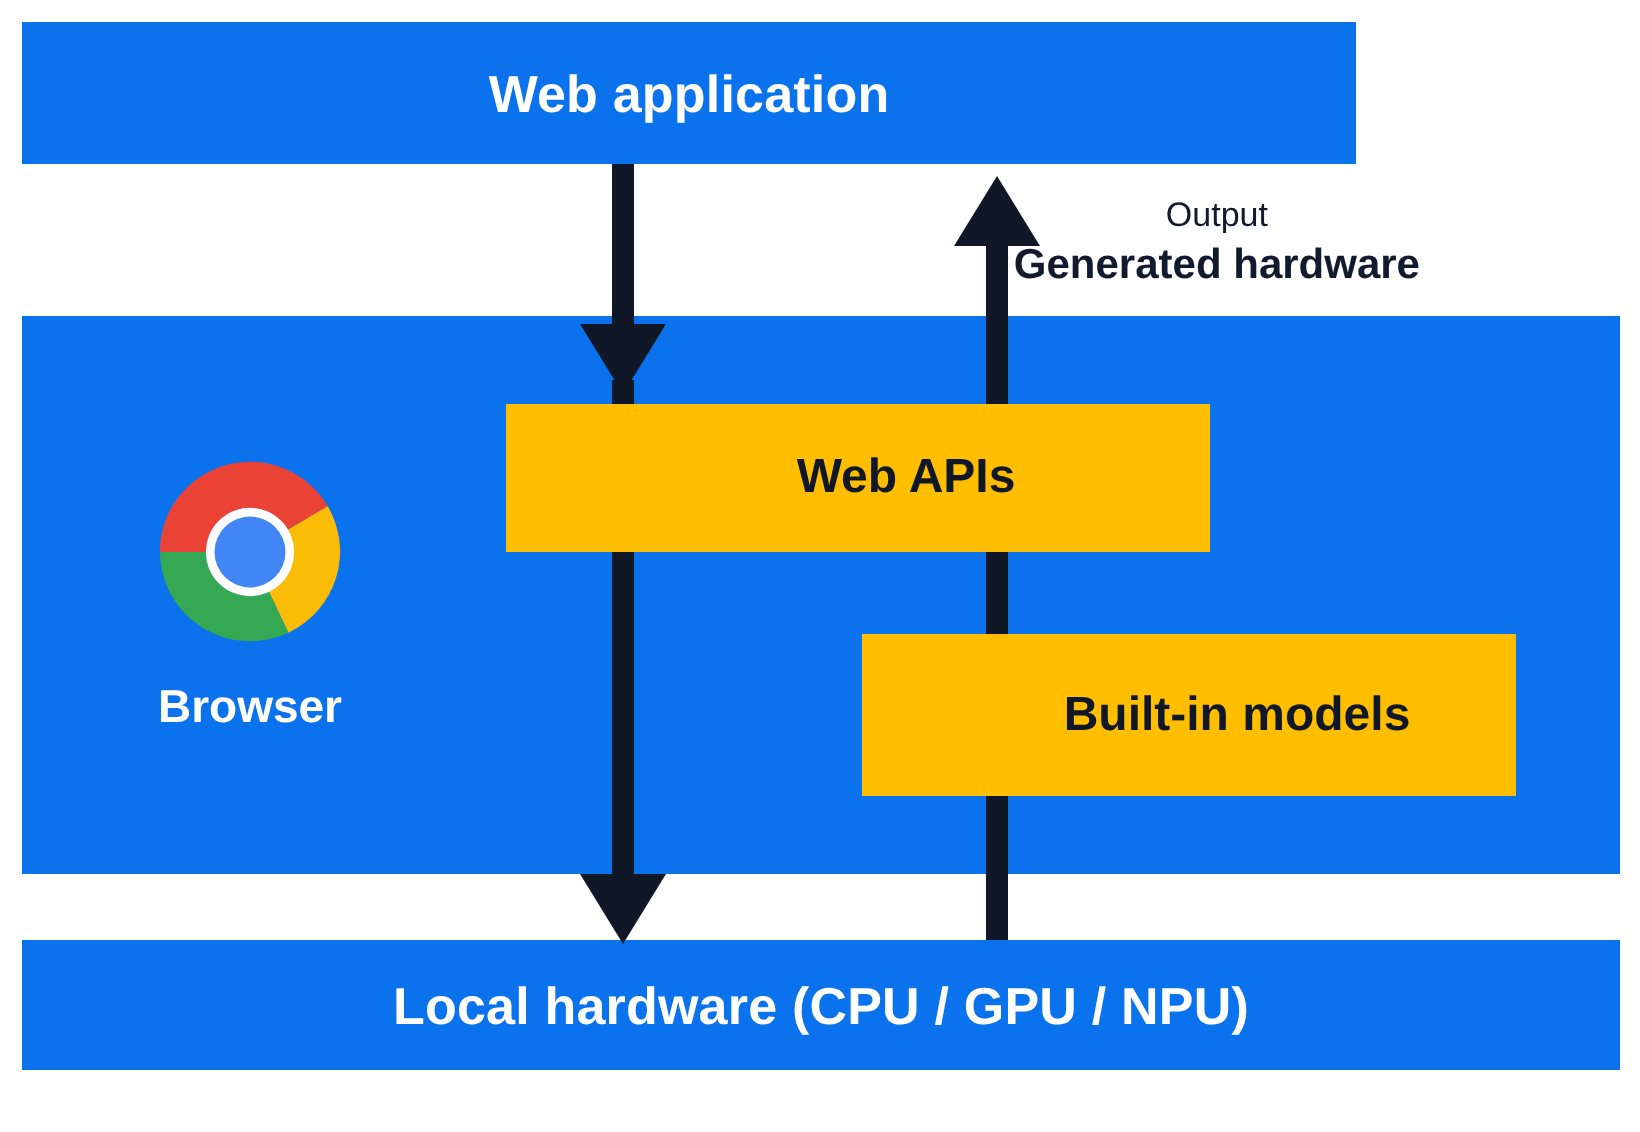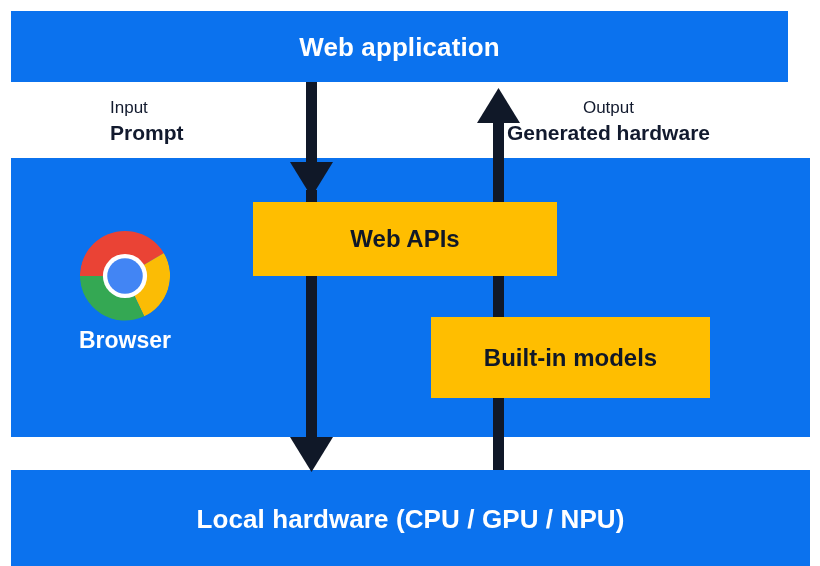--- a/index.html
+++ b/index.html
@@ -19,23 +19,23 @@
   }
 
   
   .band {
     position: absolute;
     background: #0B72EE;
     display: flex;
     align-items: center;
     justify-content: center;
   }
-  .band-top    { left: 11px; top: 11px;  width: 777px; height: 71px; }
+  .band-top    { left: 11px; top: 11px;  width: 667px; height: 71px; }
   .band-middle { left: 11px; top: 158px; width: 799px; height: 279px; }
-  .band-bottom { left: 11px; top: 470px; width: 799px; height: 97px; }
+  .band-bottom { left: 11px; top: 470px; width: 799px; height: 65px; }
 
   .band-title {
     color: #ffffff;
     font-size: 26px;
     font-weight: bold;
     letter-spacing: 0.1px;
     line-height: 1;
     user-select: none;
   }
 
@@ -73,20 +73,21 @@
   .ybox {
     position: absolute;
     background: #FFBE00;
     display: flex;
     align-items: center;
     justify-content: center;
     text-align: center;
     color: #101828;
     font-weight: bold;
     line-height: 1.22;
+    padding-left: 48px;
   }
   .ybox-webapis {
     left: 253px; top: 202px;
     width: 304px; height: 74px;
     font-size: 24px;
   }
   .ybox-models {
     left: 431px; top: 317px;
     width: 279px; height: 81px;
     font-size: 24px;
@@ -101,41 +102,37 @@
     display: flex;
     flex-direction: column;
     align-items: center;
   }
   .chrome-logo {
     width: 96px;
     height: 96px;
     display: block;
   }
   .browser-label {
-    margin-top: 5px;
+    margin-top: 18px;
     color: #ffffff;
     font-size: 23px;
     font-weight: bold;
     line-height: 1;
     white-space: nowrap;
   }
 </style>
 </head>
 <body>
 
 <div id="diagram">
 
   <div class="band band-top">
     <span class="band-title">Web application</span>
   </div>
 
-  <div class="io-label io-input">
-    <span class="io-kind">Input</span>
-    <span class="io-value">Prompt</span>
-  </div>
   <div class="io-label io-output">
     <span class="io-kind">Output</span>
     <span class="io-value">Generated hardware</span>
   </div>
 
   <div class="band band-middle"></div>
 
   <div class="band band-bottom">
     <span class="band-title">Local hardware (CPU / GPU / NPU)</span>
   </div>

